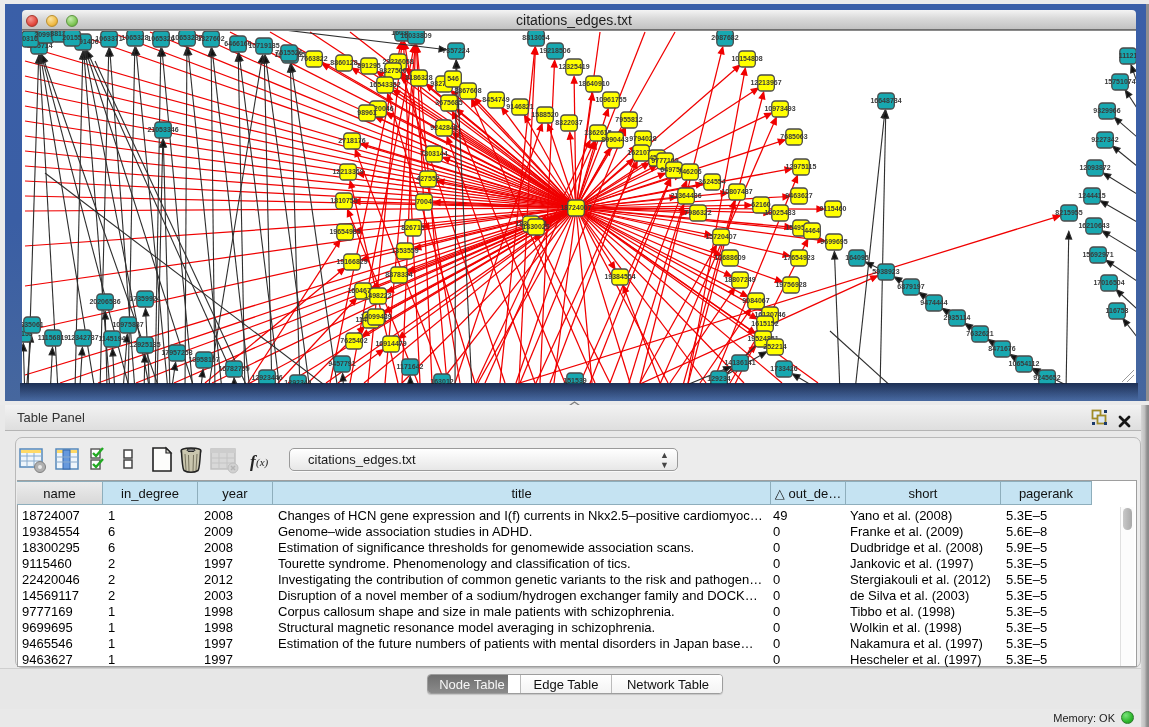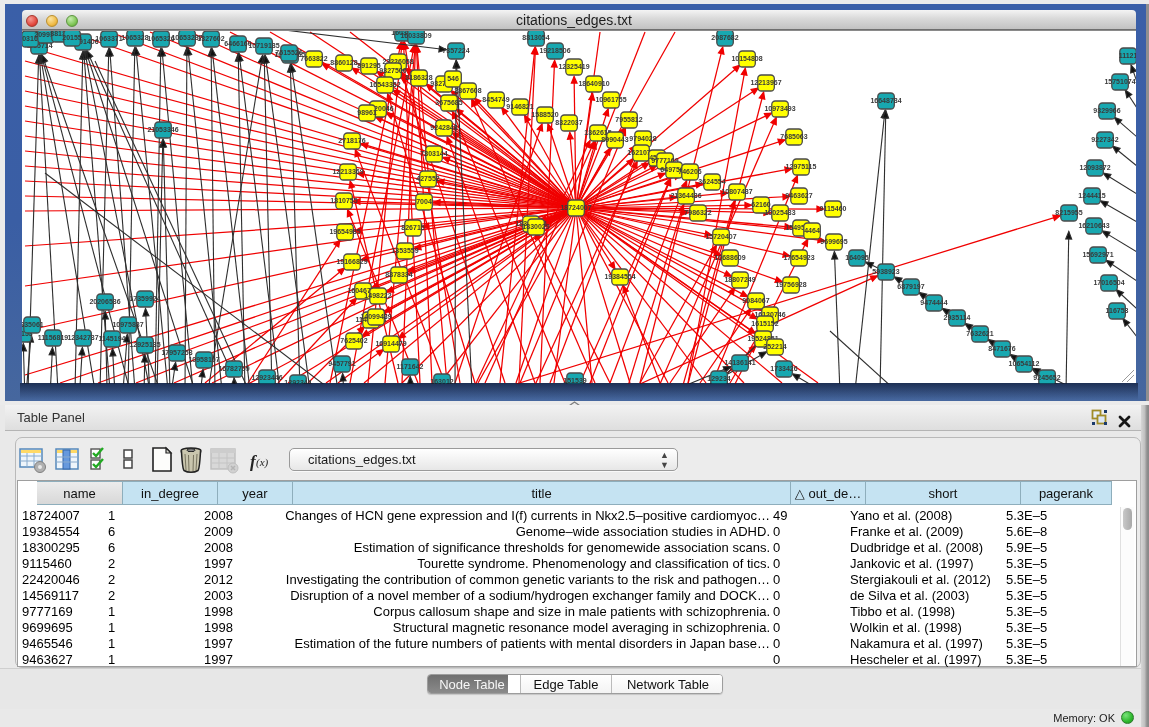--- a/index.html
+++ b/index.html
@@ -28,25 +28,25 @@
   border:1px solid #9a9a9a; border-radius:5px;
   background:linear-gradient(180deg,#ffffff,#e7e7e7);
   font-size:13px; color:#1a1a1a; line-height:21px; padding-left:18px;
   box-shadow:0 1px 0 rgba(255,255,255,.7); }
 #combo .ud { position:absolute; right:8px; top:1px; font-size:9px; color:#444;
   line-height:10px; text-align:center; }
 #tablewrap { position:absolute; left:17px; top:480px; width:1120px; height:187px;
   background:#ffffff; border:1px solid #9e9e9e; }
 .th { position:absolute; top:481px; height:24px; background:#c5e3f2;
   border-right:1px solid #8eaebc; border-top:1px solid #8eaebc; border-bottom:1px solid #8eaebc;
-  font-size:13px; color:#111; text-align:center; line-height:23px;margin-left:20px; }
+  font-size:13px; color:#111; text-align:center; line-height:23px; }
 .trow { position:absolute; left:14px; width:1105px; height:16px; font-size:13px;
   color:#000; line-height:16px; }
 .trow span { position:absolute; white-space:nowrap; overflow:hidden; }
-.c0 { left:8px; } .c1 { left:94px; } .c2 { left:190px; } .c3 { left:264px; width:492px;text-align:right; }
+.c0 { left:8px; } .c1 { left:94px; } .c2 { left:190px; } .c3 { left:264px; width:492px; }
 .c4 { left:759px; } .c5 { left:836px; } .c6 { left:992px; }
 #scrollbar { position:absolute; left:1120px; top:507px; width:14px; height:159px;
   background:#fcfcfc; border-left:1px solid #e0e0e0; }
 #thumb { position:absolute; left:2px; top:1px; width:9px; height:22px;
   background:linear-gradient(90deg,#c8c8c8,#a9a9a9); border-radius:5px; }
 #tabsbar { position:absolute; left:0; top:668px; width:1149px; height:41px;
   background:#e7e7e7; border-top:1px solid #cfcfcf; }
 #segs { position:absolute; left:427px; top:5px; width:296px; height:20px;
   border:1px solid #9d9d9d; border-radius:4px; overflow:hidden;
   background:#fff; box-shadow:0 1px 1px rgba(0,0,0,.15); }

